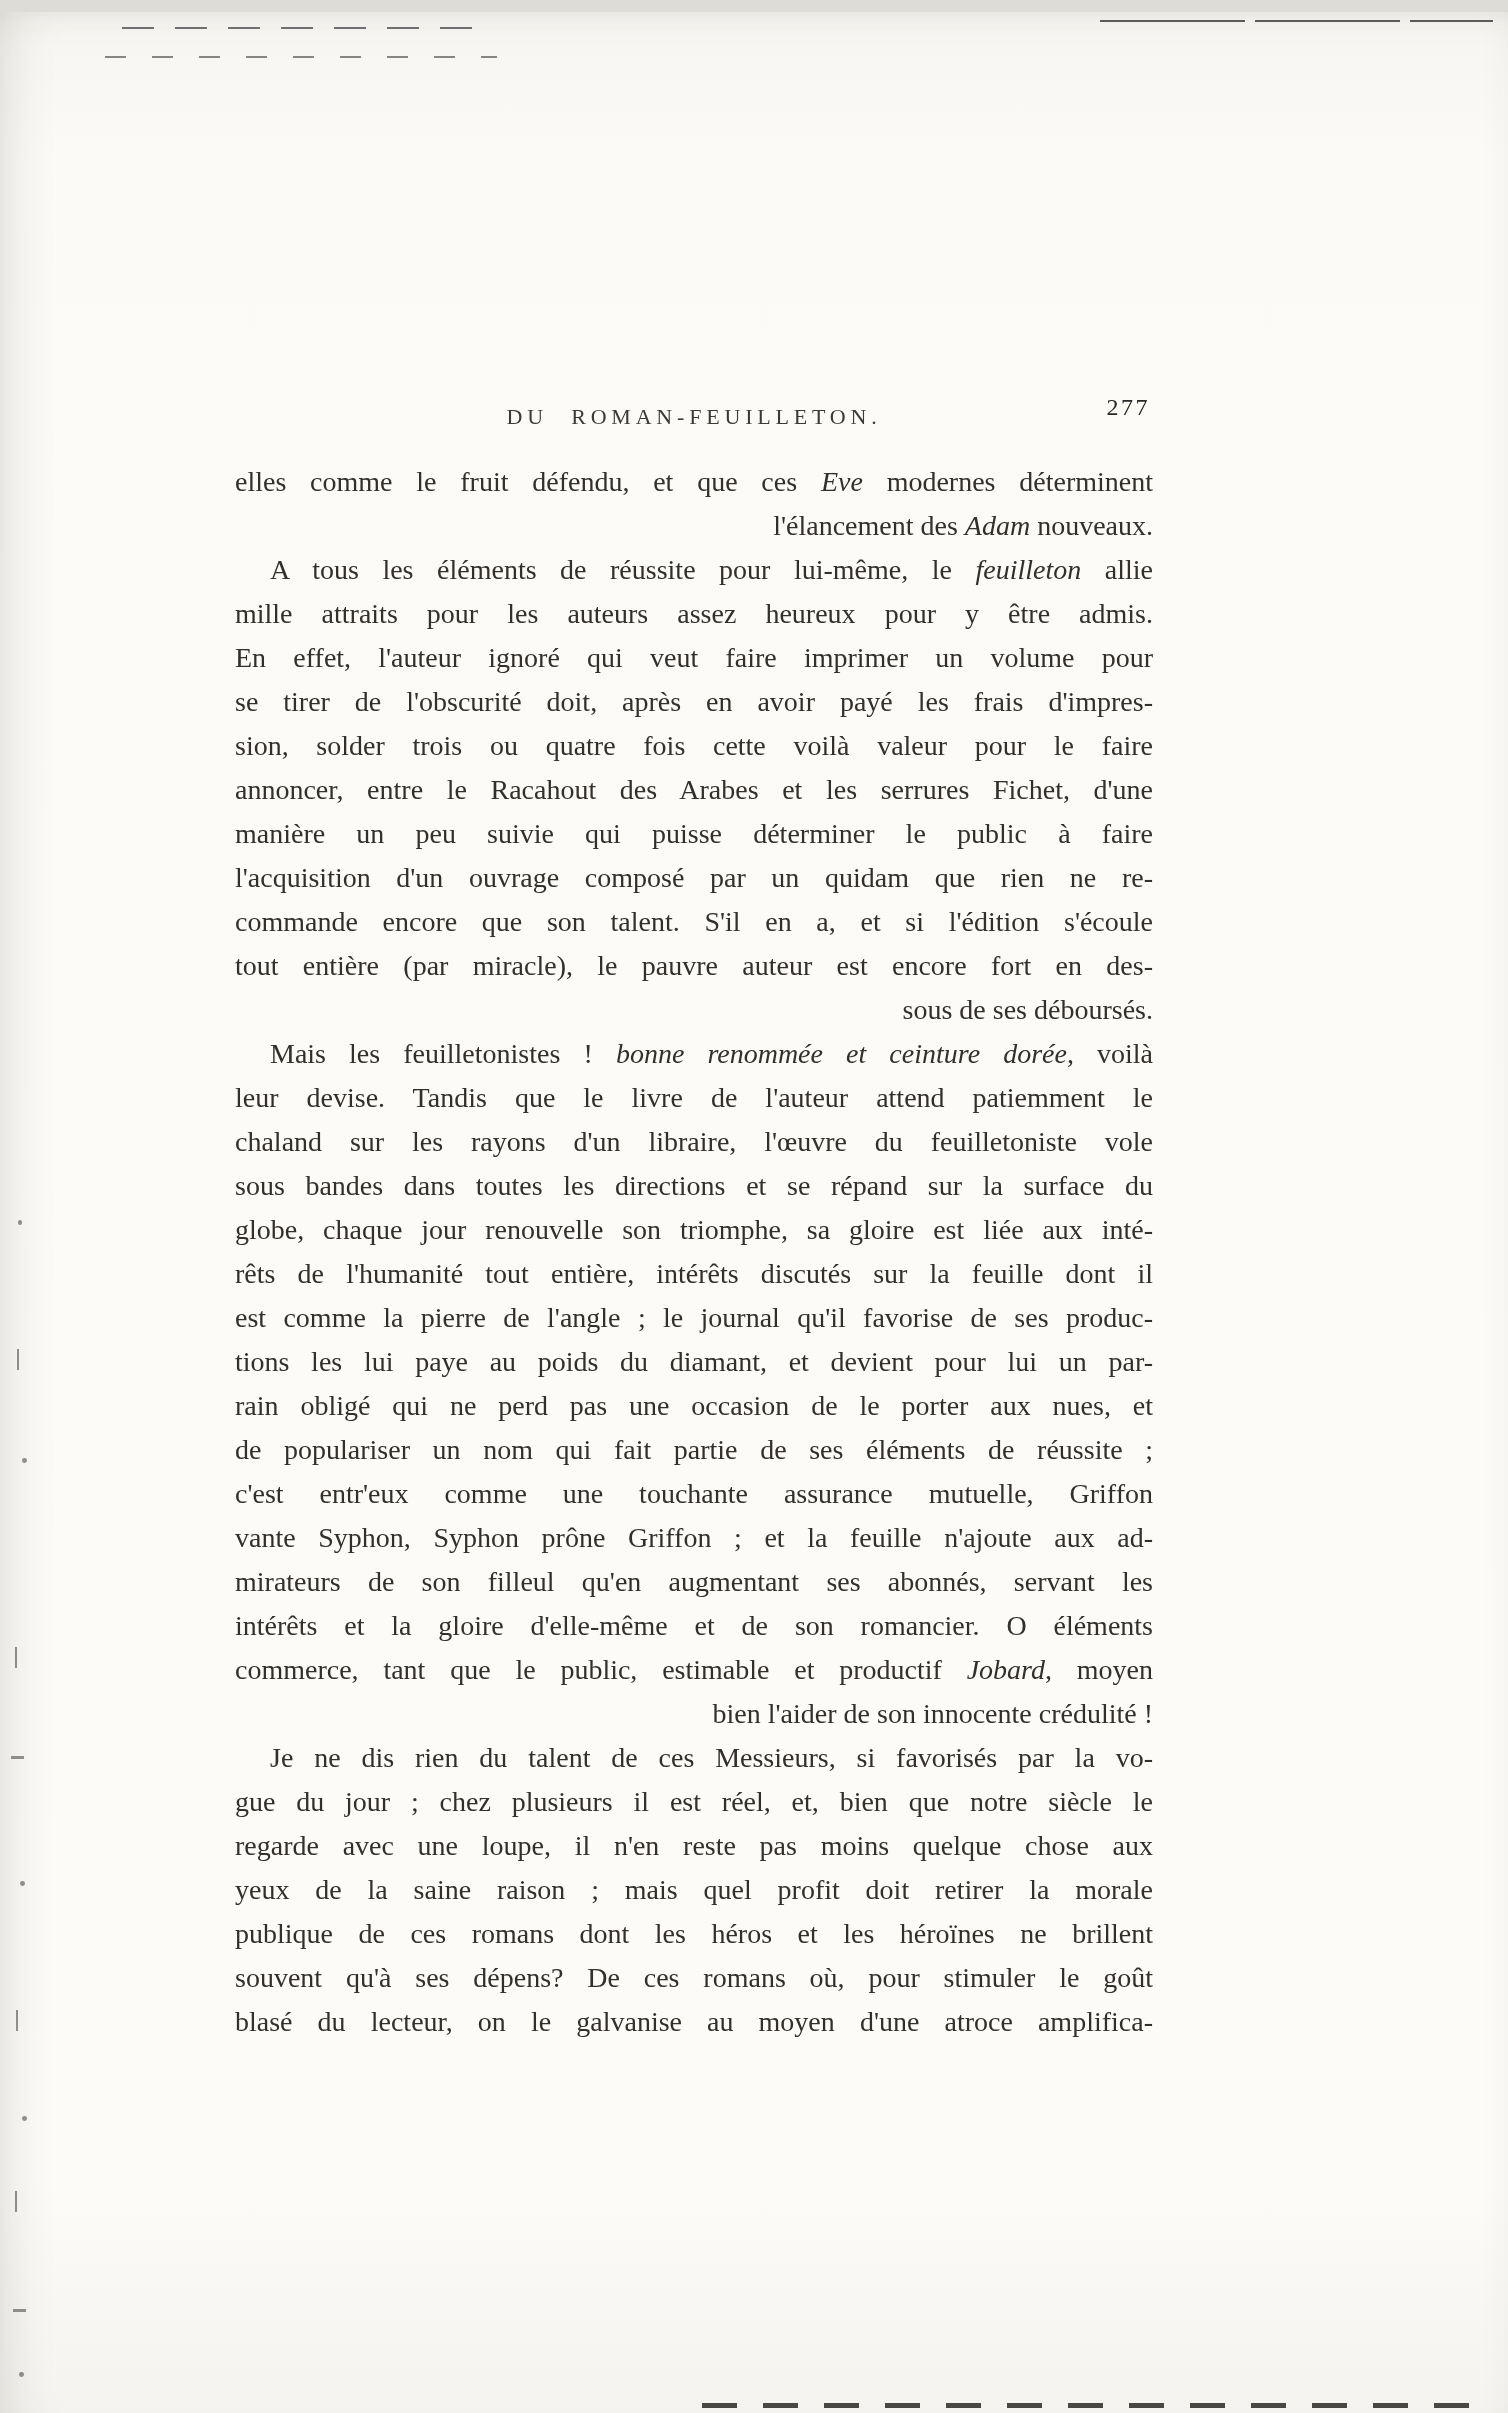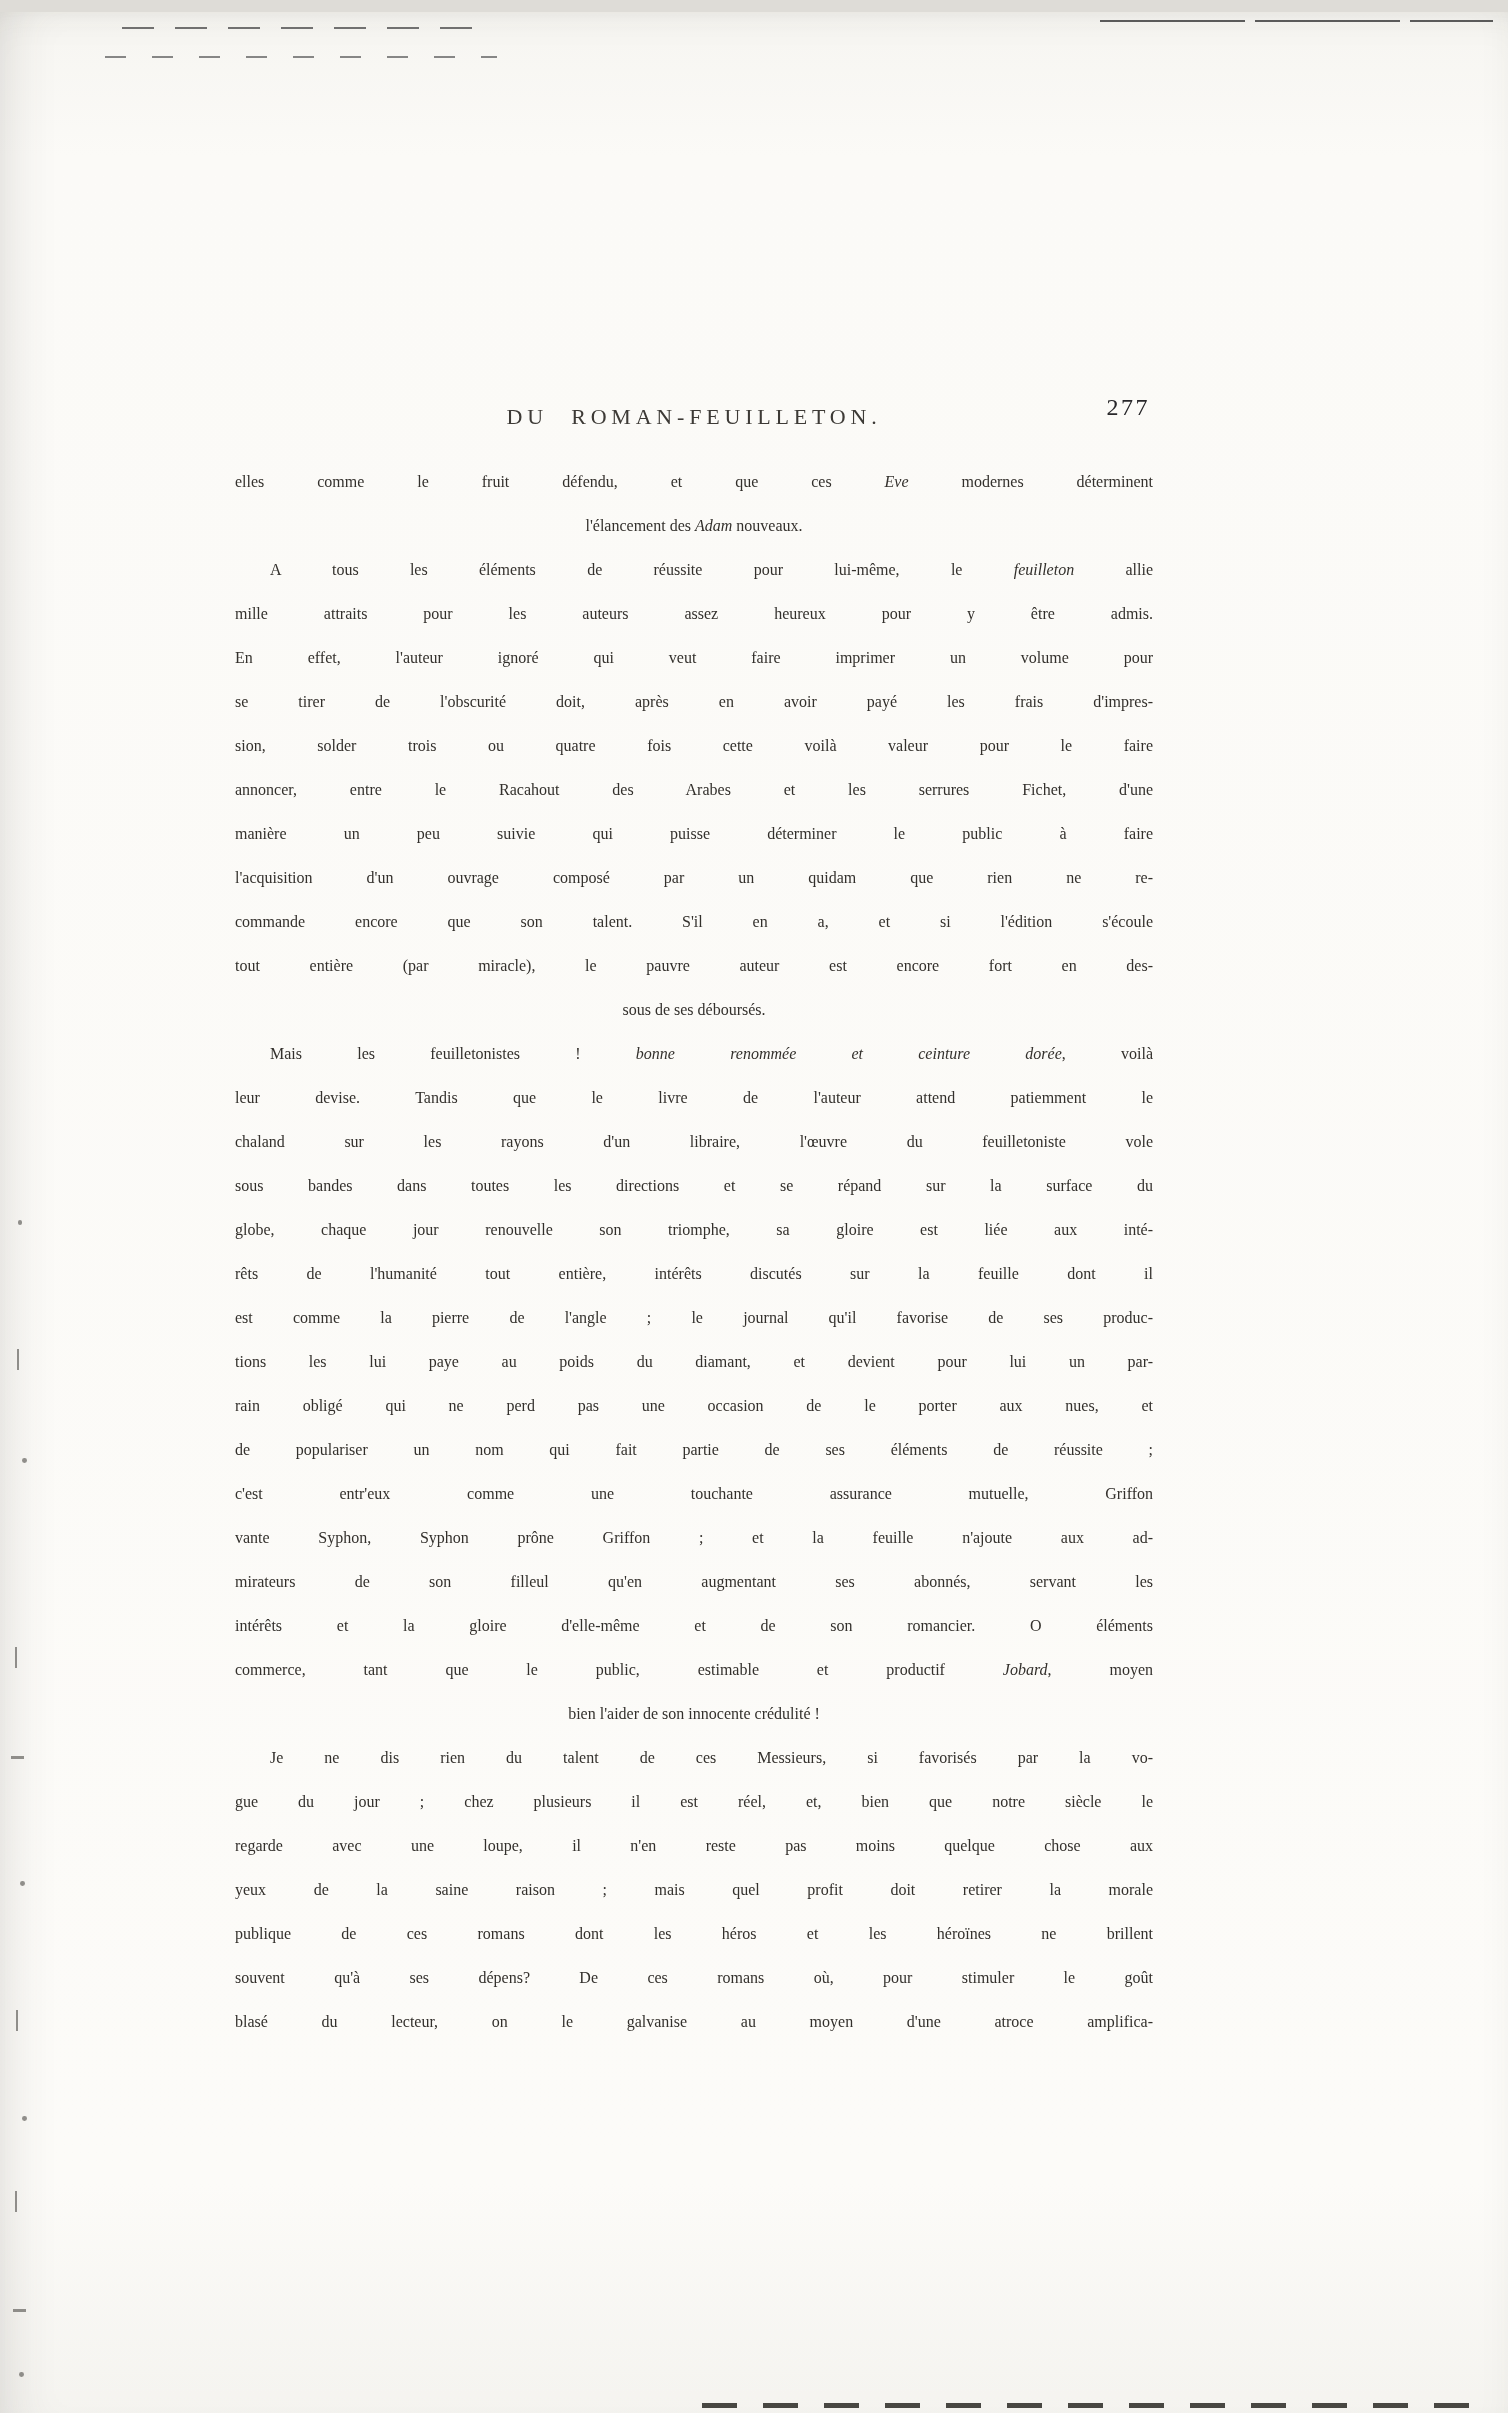--- a/index.html
+++ b/index.html
@@ -34,25 +34,25 @@
     letter-spacing: 2.4px;
     color: #28272a;
   }
 
   
   .text-block {
     position: absolute;
     top: 448px;
     left: 235px;
     width: 918px;
-    font-size: 16px;
+    font-size: 28px;
     line-height: 44px;
     color: #33302c;
   }
-  .line { text-align: center; }
+  .line { text-align: right; }
   .line.j { text-align: justify; text-align-last: justify; }
   .line.ind { text-indent: 35px; }
   .it { font-style: italic; }
 
   
   .art { position: absolute; }
   .top-dash-1 {
     top: 14.5px; left: 122px; width: 369px; height: 2.4px;
     background: repeating-linear-gradient(90deg, #5a5a5a 0 32px, transparent 32px 53px);
     opacity: .85;

